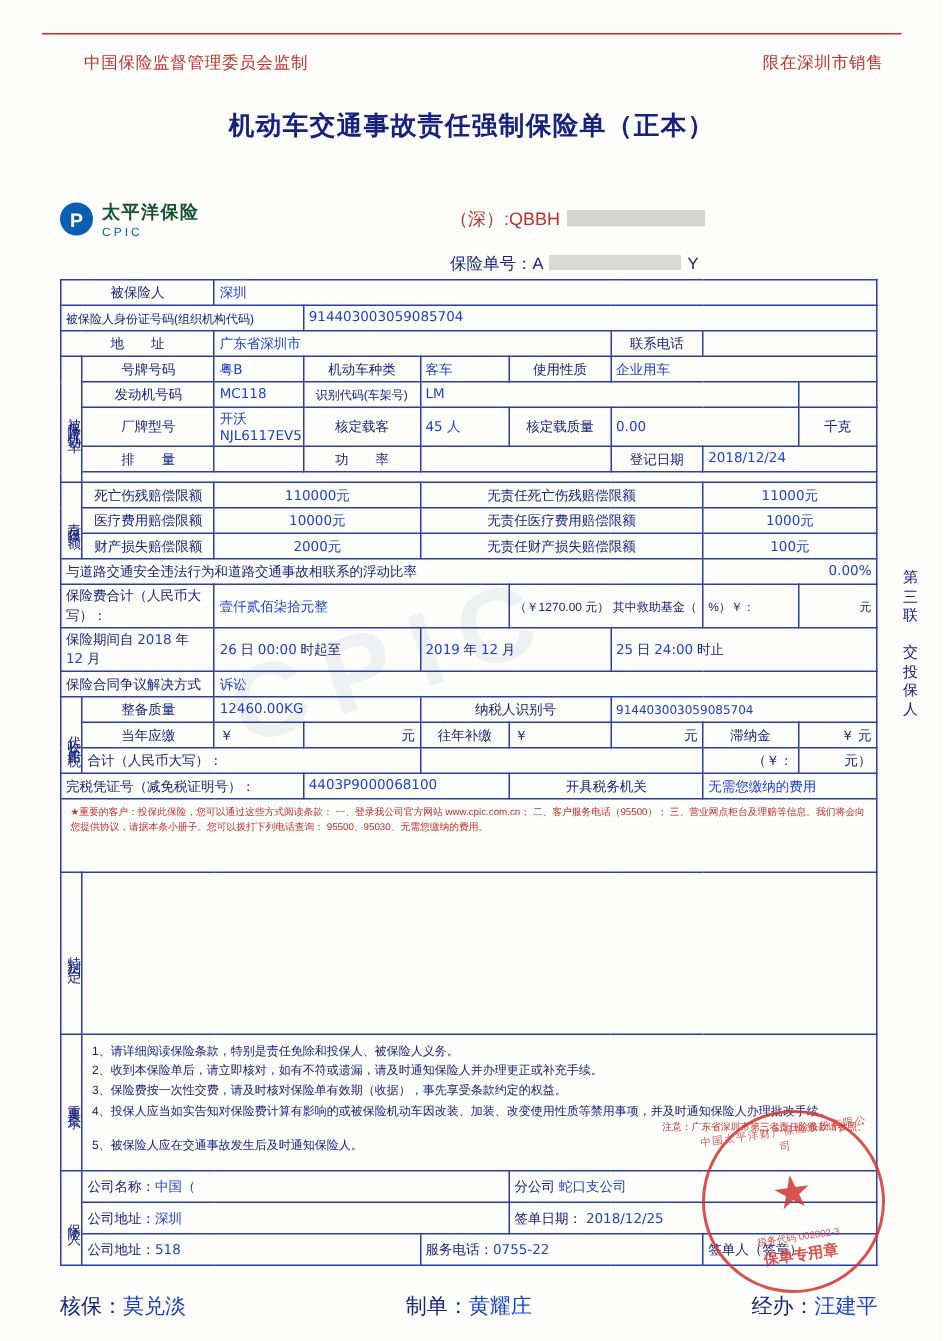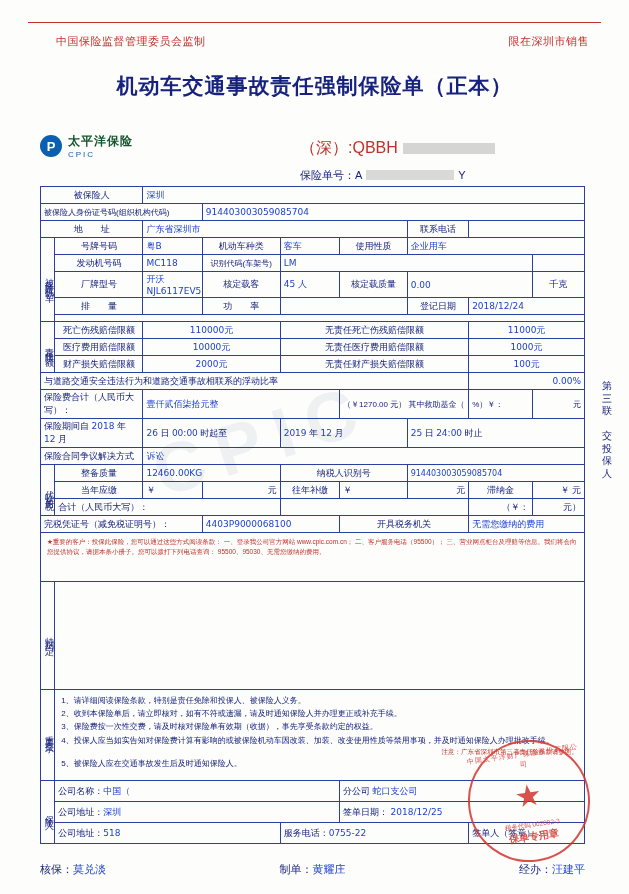--- a/index.html
+++ b/index.html
@@ -18,37 +18,37 @@
   }
   .red{color:#c0302b;}
   .t8{font-size:8px;}
   .t9{font-size:9px;}
 
   .top-left{position:absolute;left:56px;top:34px;font-size:11px;color:#c0302b;letter-spacing:.5px;}
   .top-right{position:absolute;right:40px;top:34px;font-size:11px;color:#c0302b;letter-spacing:.5px;}
 
   .title{
     position:absolute;left:0;top:72px;width:629px;text-align:center;
-    font-size:21px;font-weight:bold;color:#17227e;letter-spacing:1px;
+    font-size:17px;font-weight:bold;color:#17227e;letter-spacing:1px;
   }
   .meta{
     position:absolute;left:40px;top:106px;width:560px;
     font-size:9.5px;color:#17227e;display:flex;justify-content:space-between;
   }
   .meta span{white-space:nowrap;}
 
   .logo{position:absolute;left:40px;top:133px;display:flex;align-items:center;gap:6px;}
   .logo .mark{
     width:22px;height:22px;border-radius:50%;background:#0b5fb0;color:#fff;
     font-size:13px;font-weight:bold;display:flex;align-items:center;justify-content:center;
   }
   .logo .txt1{font-size:12px;font-weight:bold;color:#14532d;letter-spacing:1px;}
   .logo .txt2{font-size:8px;color:#0b5fb0;letter-spacing:2px;}
 
-  .qbbh{position:absolute;left:300px;top:138px;font-size:16px;color:#c0302b;}
+  .qbbh{position:absolute;left:300px;top:138px;font-size:12px;color:#c0302b;}
   .qbbh .mask{display:inline-block;width:92px;height:11px;background:#c7c7c7;vertical-align:-1px;margin-left:5px;opacity:.75;}
 
   .policyno{position:absolute;left:300px;top:168px;font-size:11px;color:#17227e;}
   .policyno .mask{display:inline-block;width:88px;height:10px;background:#cfcfcf;vertical-align:-1px;margin:0 4px;opacity:.8;}
 
   table.main{
     position:absolute;left:40px;top:186px;width:545px;border-collapse:collapse;
     font-size:9px;color:#17227e;table-layout:fixed;
   }
   table.main td{
@@ -87,21 +87,21 @@
   }
   .stamp .sub{
     position:absolute;left:0;bottom:30px;width:118px;text-align:center;font-size:6.5px;
   }
   .watermark{
     position:absolute;left:150px;top:400px;font-size:70px;color:rgba(120,130,160,.10);
     transform:rotate(-18deg);font-weight:bold;letter-spacing:14px;pointer-events:none;
   }
   .footer{
     position:absolute;left:40px;top:862px;width:545px;display:flex;justify-content:space-between;
-    font-size:11px;color:#17227e;
+    font-size:14px;color:#17227e;
   }
   .footer b{font-weight:normal;}
   .footer .hv{color:#1a3fd0;}
 </style>
 </head>
 <body>
 
 <div class="page">
 
   <div class="hdr-line"></div>

